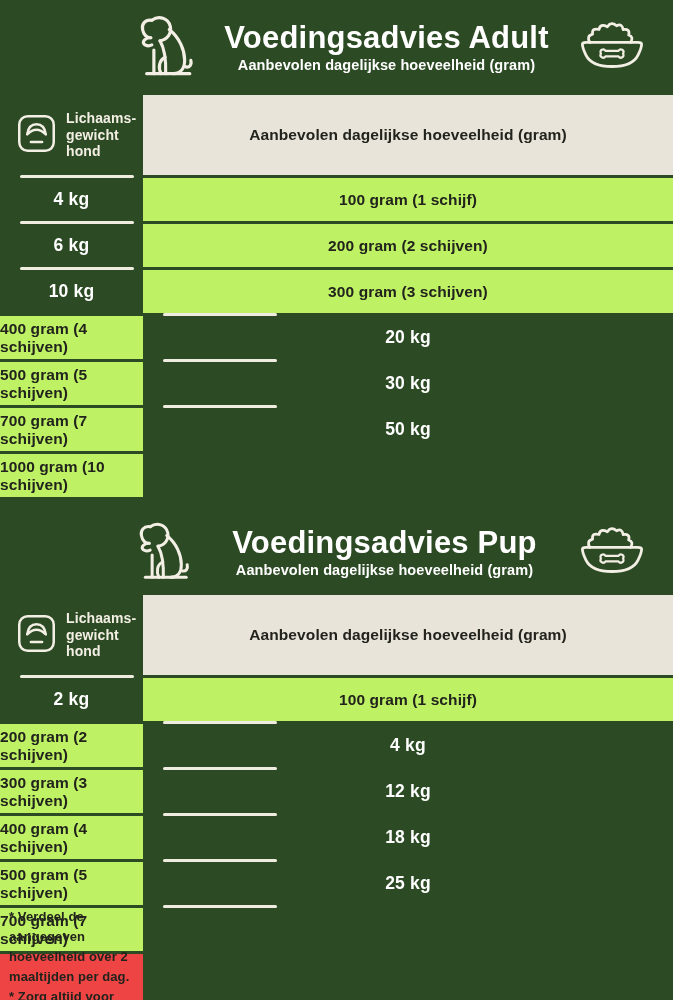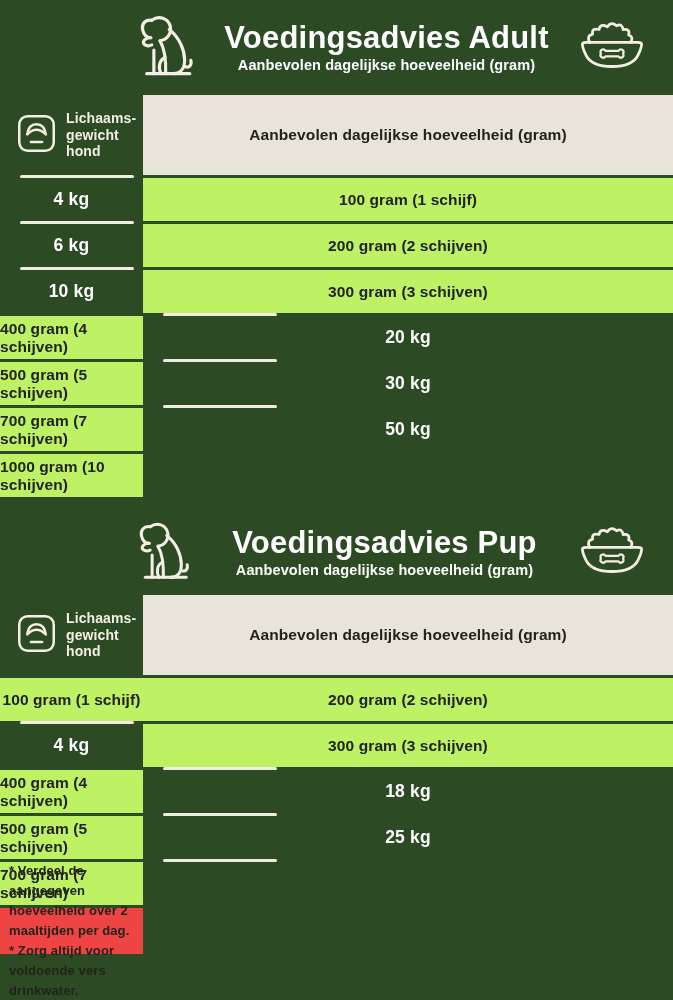--- a/index.html
+++ b/index.html
@@ -183,24 +183,26 @@
             <rect x="3.5" y="3.5" width="37" height="37" rx="9"></rect>
             <path d="M12 23 C13 15 17 12 22 12 C27 12 31 15 32 23 C28 19 25 18 22 18 C19 18 16 19 12 23 Z"></path>
             <path d="M16 31 H28"></path>
           </g>
         </svg>
       </span>
       <span class="weight-label">Lichaams-gewicht hond</span>
     </div>
     <div class="cell-right header">Aanbevolen dagelijkse hoeveelheid (gram)</div>
 
+    <div class="cell-left kg">2 kg</div>
     <div class="cell-right row">100 gram (1 schijf)</div>
     <div class="cell-right row">200 gram (2 schijven)</div>
     <div class="cell-left kg">4 kg</div>
     <div class="cell-right row">300 gram (3 schijven)</div>
+    <div class="cell-left kg">12 kg</div>
     <div class="cell-right row">400 gram (4 schijven)</div>
     <div class="cell-left kg">18 kg</div>
     <div class="cell-right row">500 gram (5 schijven)</div>
     <div class="cell-left kg">25 kg</div>
     <div class="cell-right row">700 gram (7 schijven)</div>
 
     <div class="cell-left footnote-spacer"></div>
     <div class="cell-right footnotes">
       <div>* Verdeel de aangegeven hoeveelheid over 2 maaltijden per dag.</div>
       <div>* Zorg altijd voor voldoende vers drinkwater.</div>

